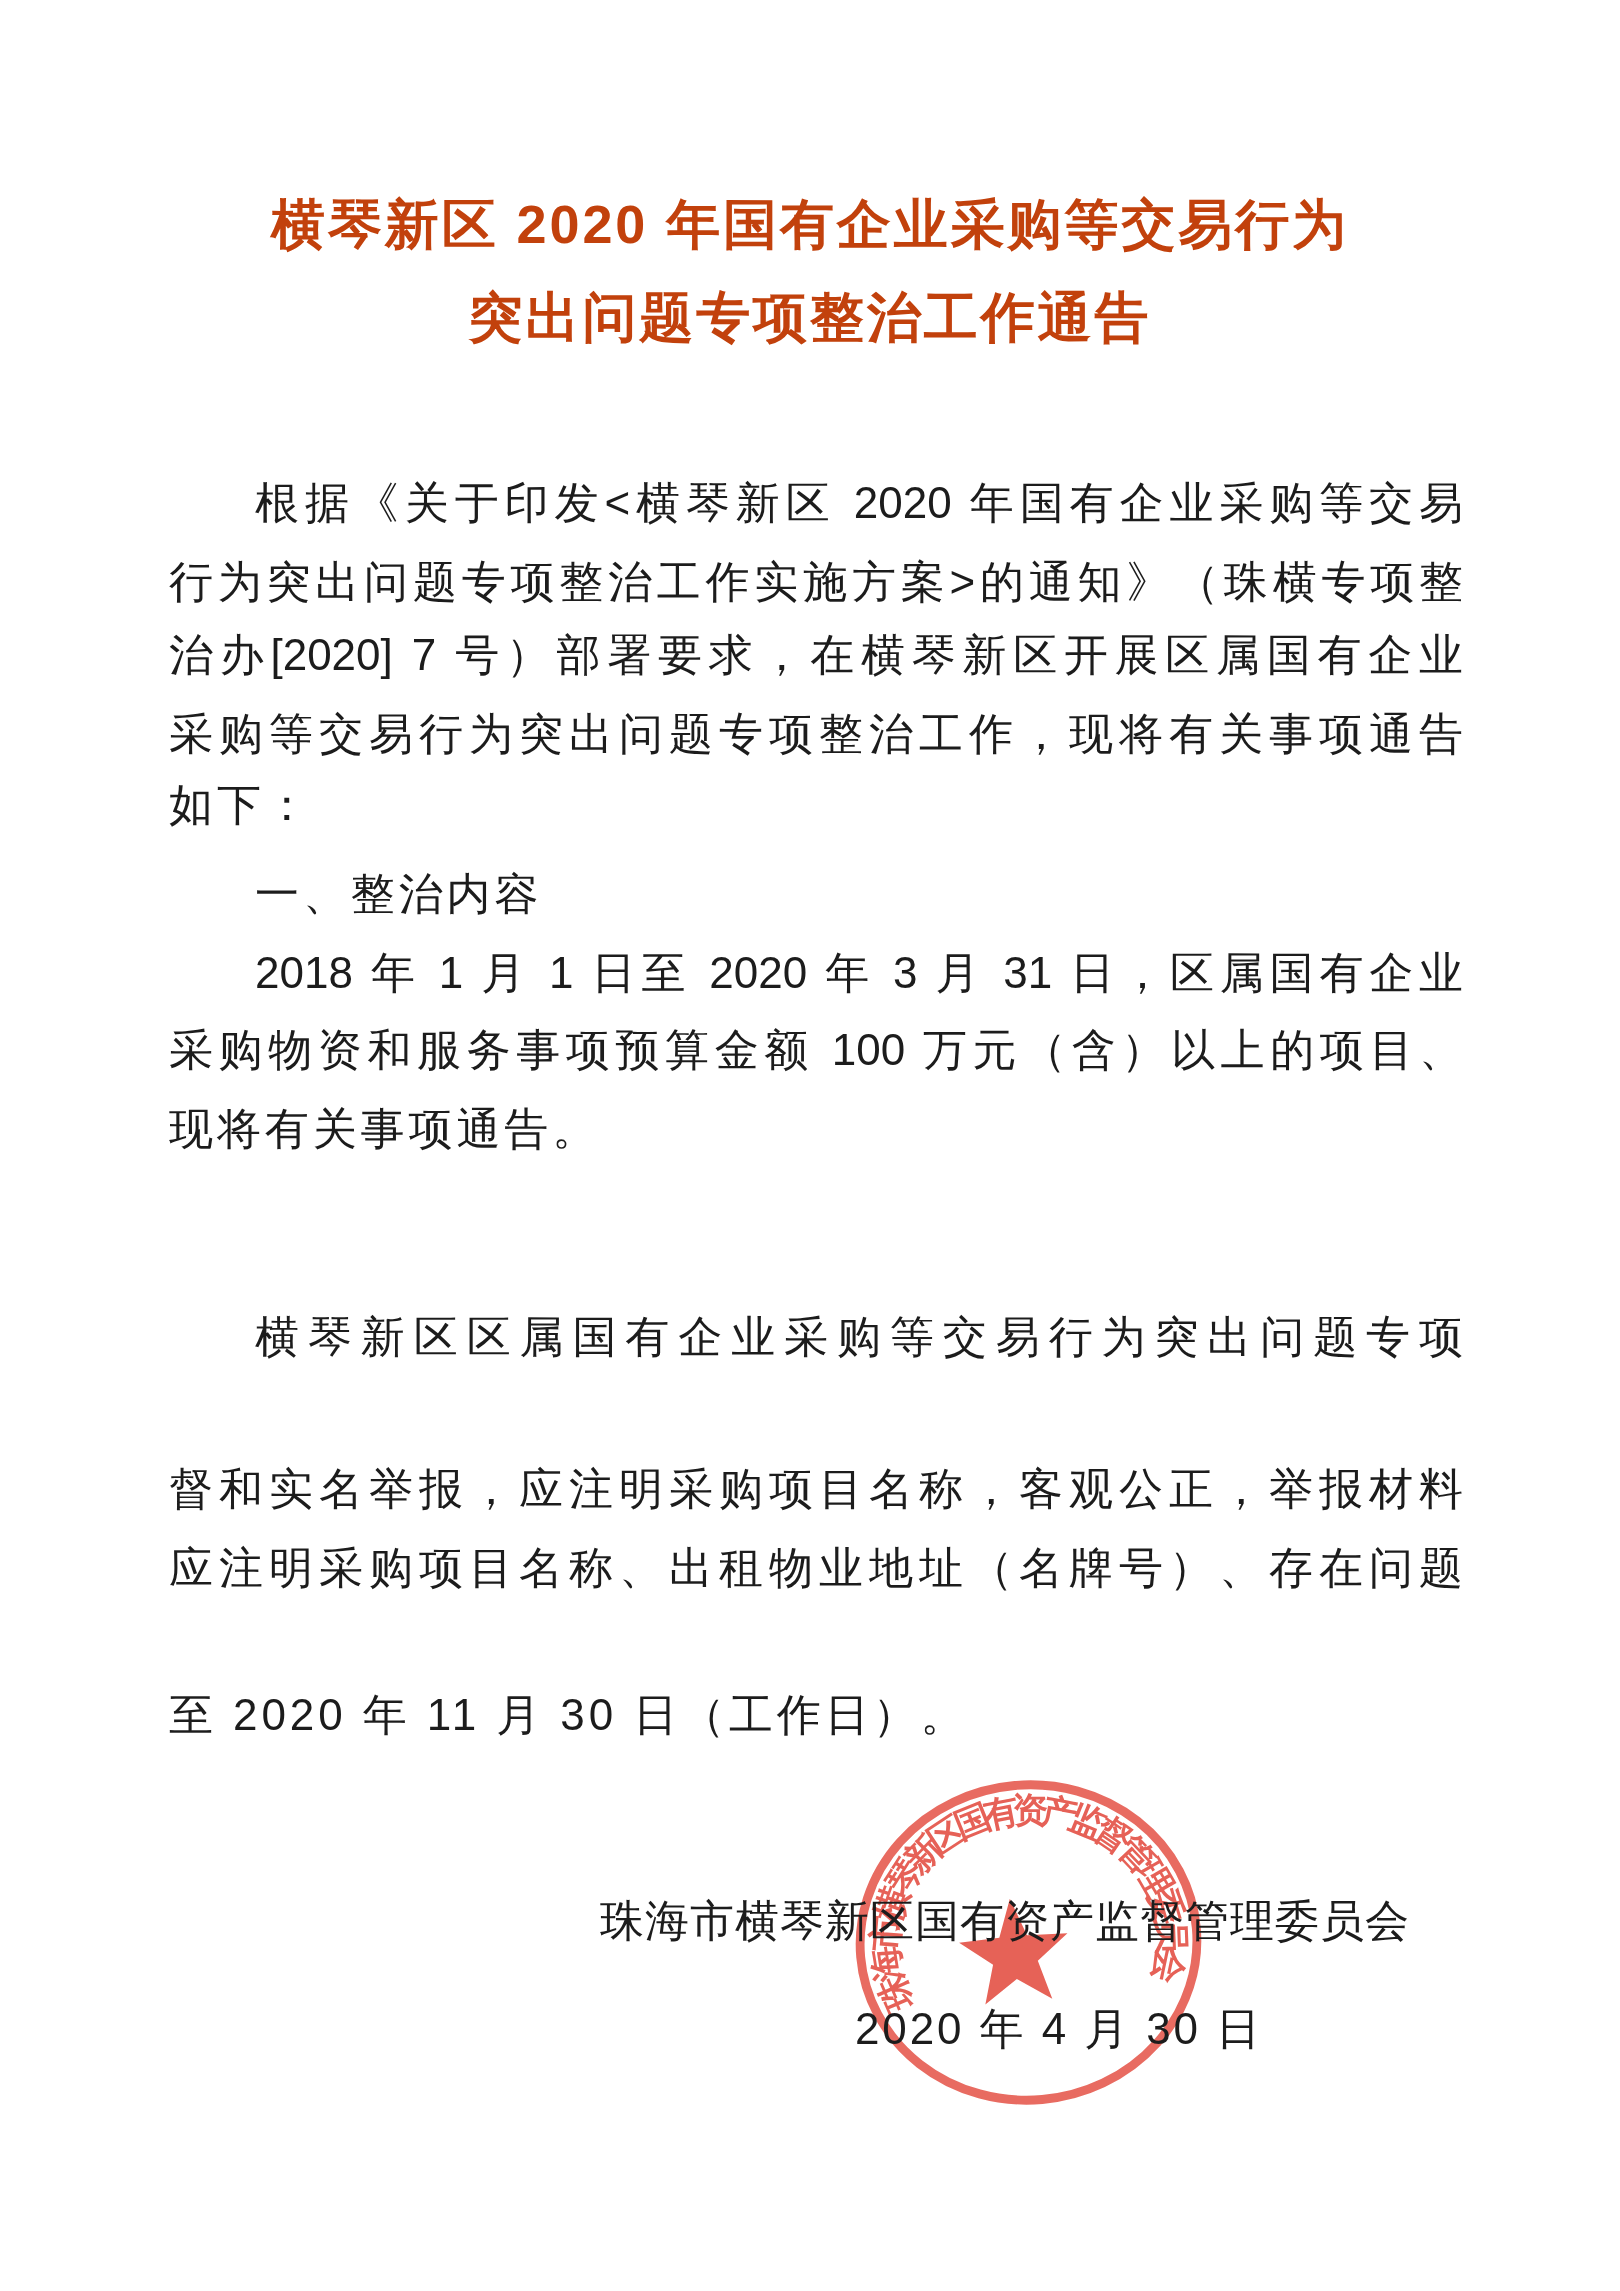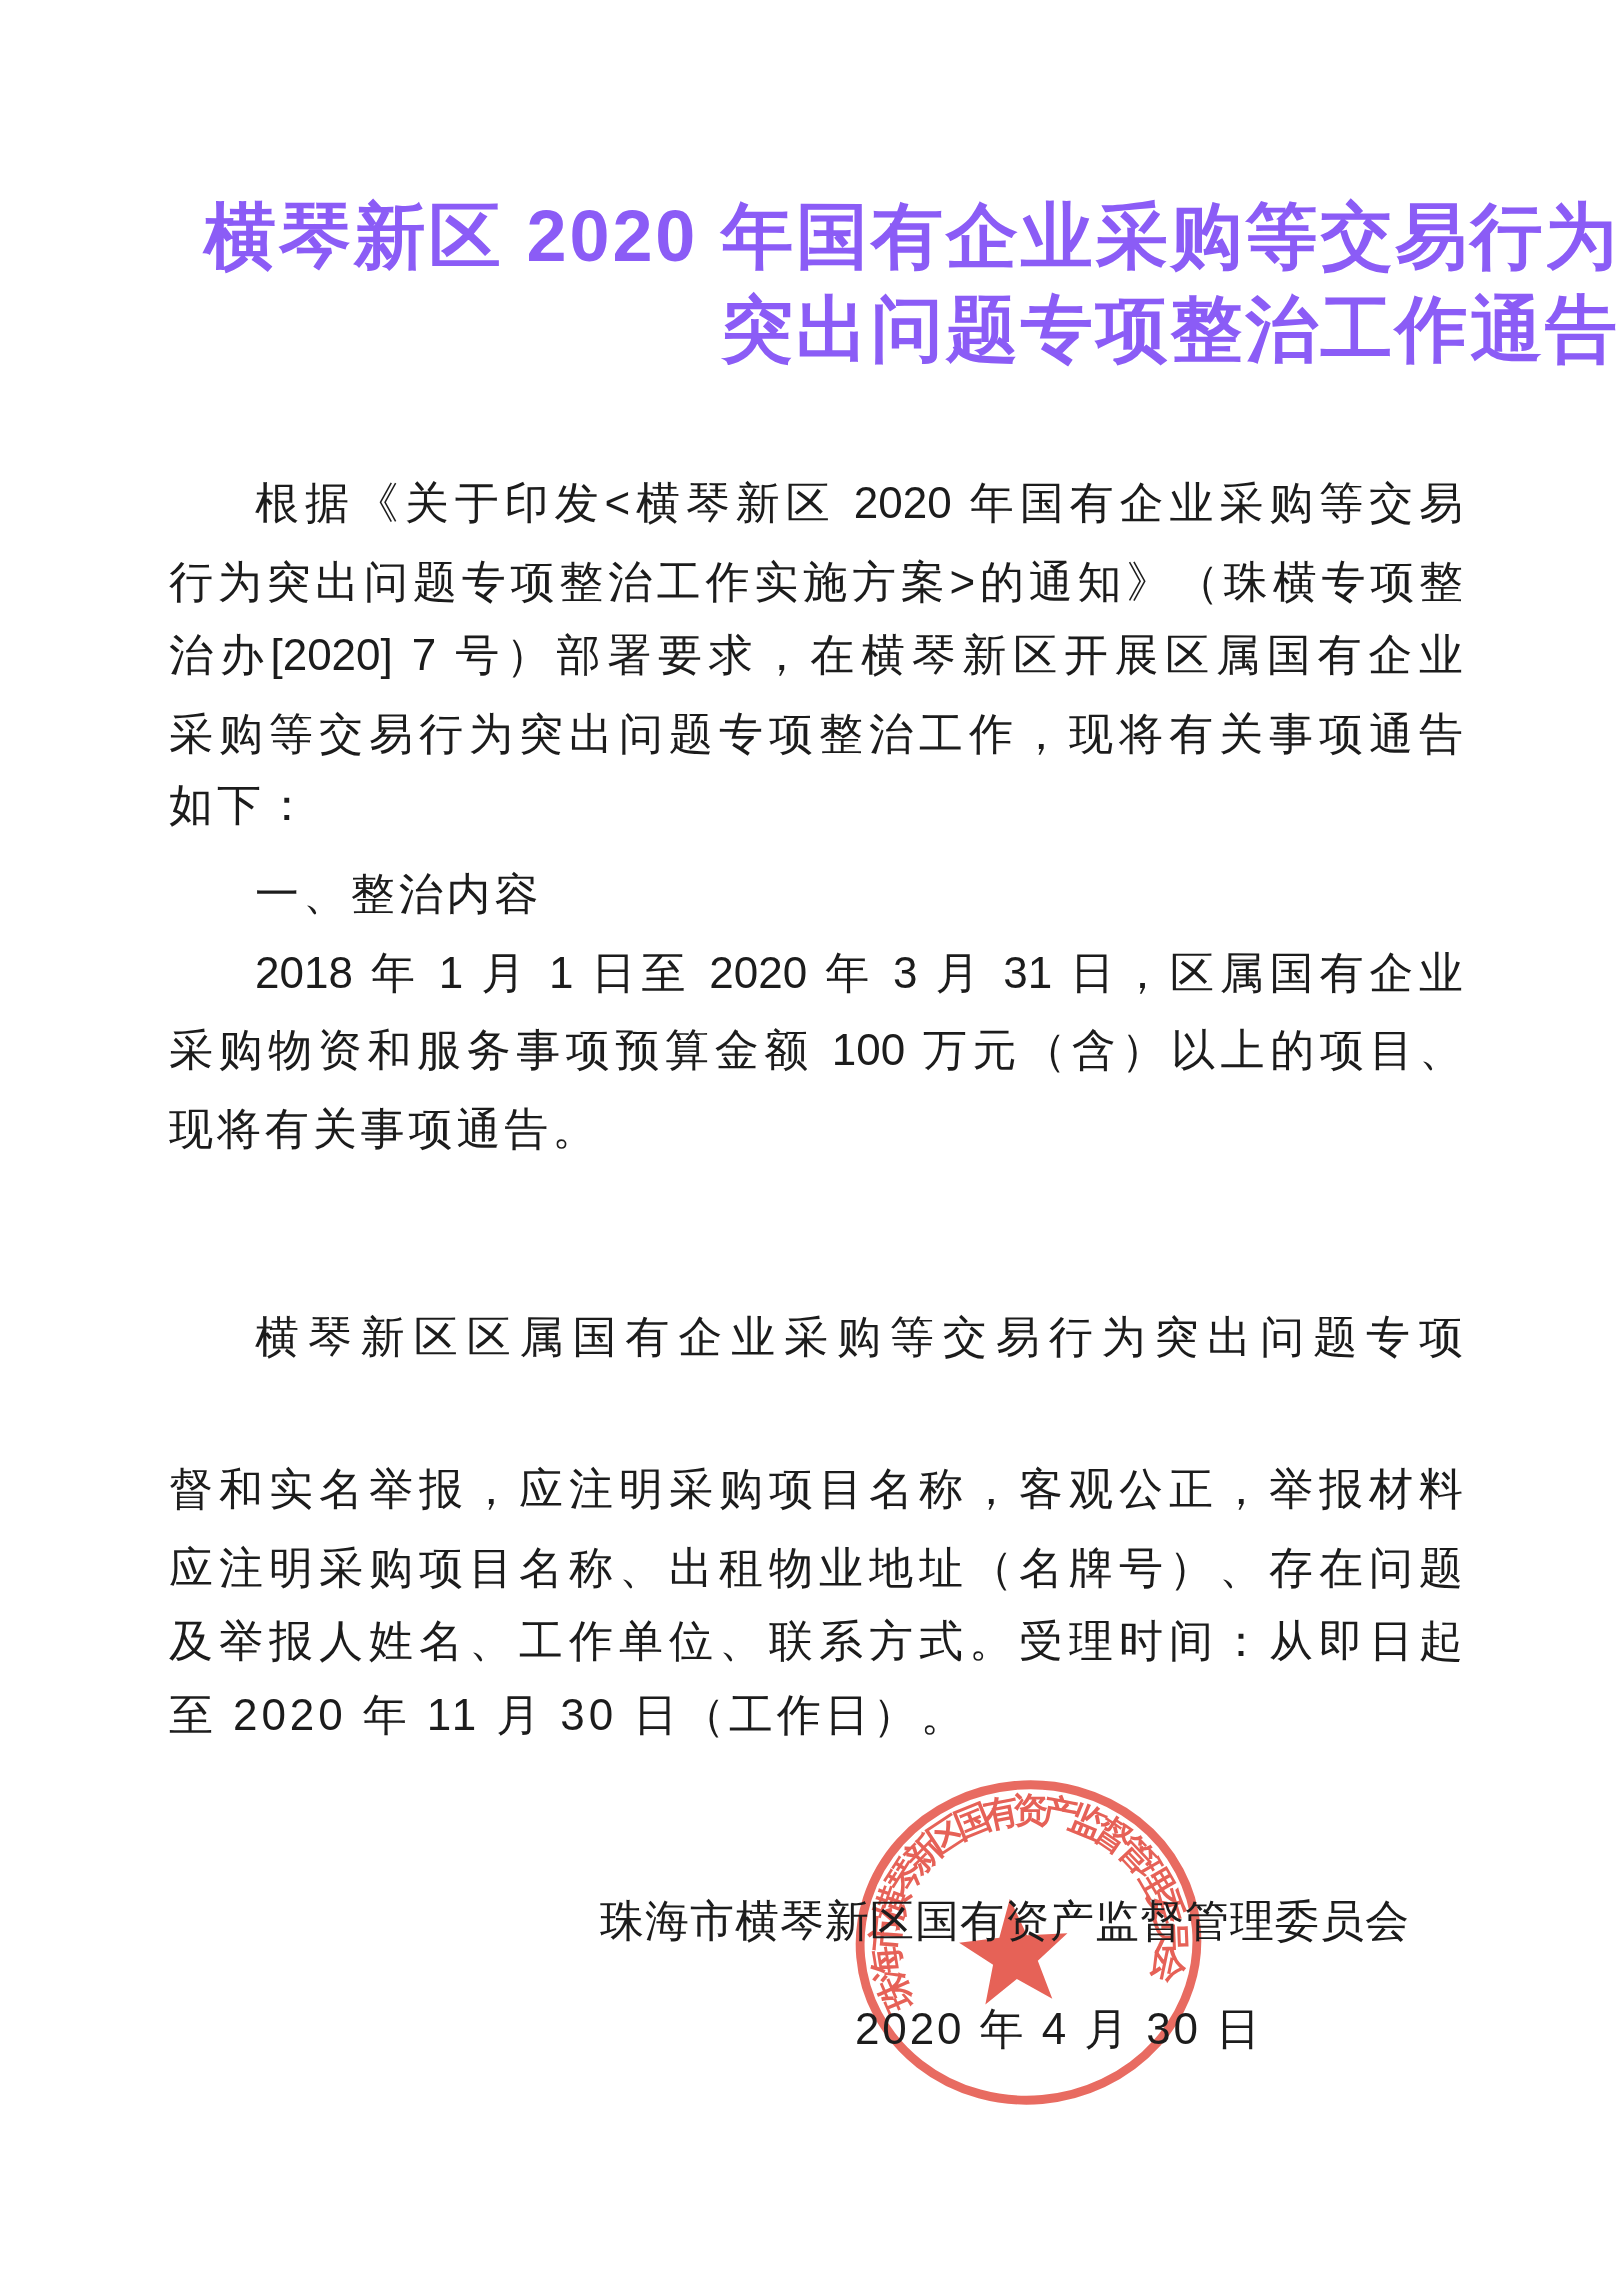--- a/index.html
+++ b/index.html
@@ -7,24 +7,24 @@
     position:relative;
     width:1620px;height:2292px;
     background:#ffffff;
     margin:0 auto;
     font-family:"Liberation Sans","DejaVu Sans",sans-serif;
     color:#1e1e1e;
     overflow:hidden;
   }
   .title-line{
     position:absolute;left:0;width:1620px;
-    text-align:right;
-    font-size:72px;font-weight:700;
+    text-align:center;
+    font-size:54px;font-weight:700;
     letter-spacing:2.9px;
-    color:#8b5cf6;
+    color:#c2410c;
     white-space:nowrap;
   }
   .bline{
     position:absolute;left:169px;width:1294px;
     font-size:44px;font-weight:400;
     color:#1c1c1c;
     line-height:59px;
     white-space:nowrap;
     margin-top:48px;
   }
@@ -61,21 +61,20 @@
   <div class="bline full" style="top:577px">治办[2020] 7 号）部署要求，在横琴新区开展区属国有企业</div>
   <div class="bline full" style="top:656px">采购等交易行为突出问题专项整治工作，现将有关事项通告</div>
   <div class="bline short" style="top:727px">如下：</div>
   <div class="bline indent short" style="top:816px">一、整治内容</div>
   <div class="bline indent full" style="top:895px">2018 年 1 月 1 日至 2020 年 3 月 31 日，区属国有企业</div>
   <div class="bline full" style="top:972px">采购物资和服务事项预算金额 100 万元（含）以上的项目、</div>
   <div class="bline short" style="top:1051px">现将有关事项通告。</div>
   <div class="bline indent full" style="top:1259px">横琴新区区属国有企业采购等交易行为突出问题专项</div>
   <div class="bline full" style="top:1411px">督和实名举报，应注明采购项目名称，客观公正，举报材料</div>
   <div class="bline full" style="top:1490px">应注明采购项目名称、出租物业地址（名牌号）、存在问题</div>
-  <div class="bline full" style="top:1563px">及举报人姓名、工作单位、联系方式。受理时间：从即日起</div>
   <div class="bline short" style="top:1637px">至 2020 年 11 月 30 日（工作日）。</div>
 
   <div class="seal">
     <svg viewBox="0 0 360 336" xmlns="http://www.w3.org/2000/svg">
       <ellipse cx="180" cy="168" rx="171" ry="160" fill="none" stroke-width="9" opacity="0.8" stroke="#e2463a"></ellipse>
       <polygon points="165,122 179.1,160.6 220.2,162.1 187.8,187.4 199.1,226.9 165,204 130.9,226.9 142.2,187.4 109.8,162.1 150.9,160.6" opacity="0.85" fill="#e2463a"></polygon>
       <defs>
         <path id="sealArc" d="M 59.5 219.6 A 133 122 0 1 1 300.5 219.6" fill="none"></path>
       </defs>
       <text font-size="36" font-weight="700" opacity="0.85" font-family="Liberation Sans, DejaVu Sans, sans-serif" fill="#e2463a">

